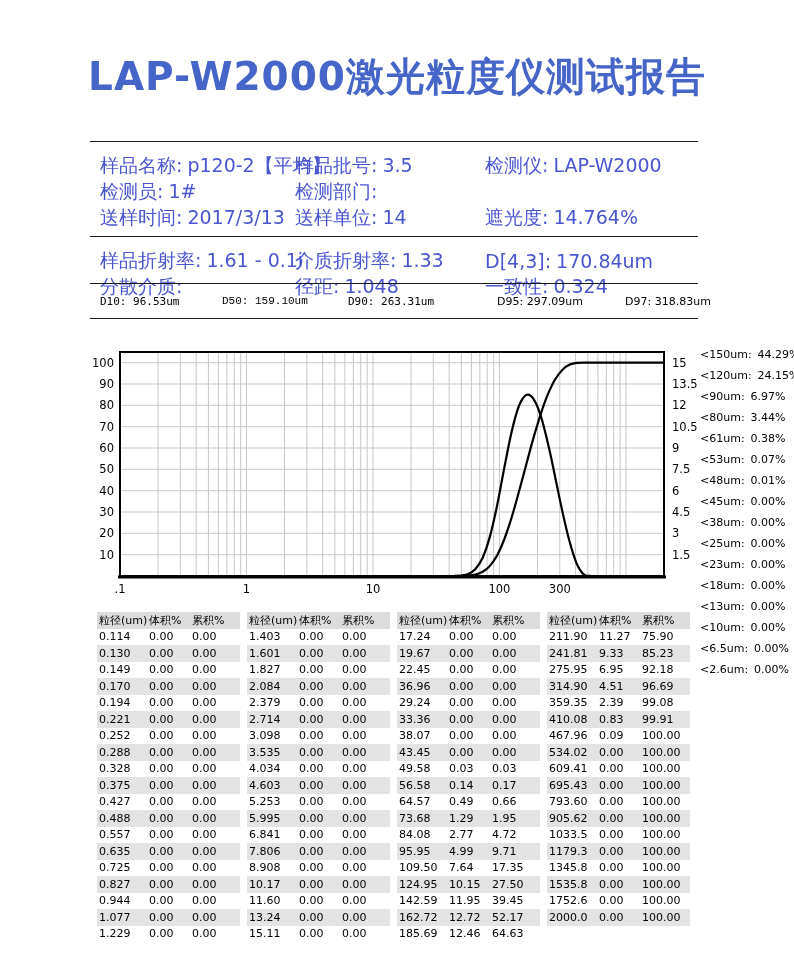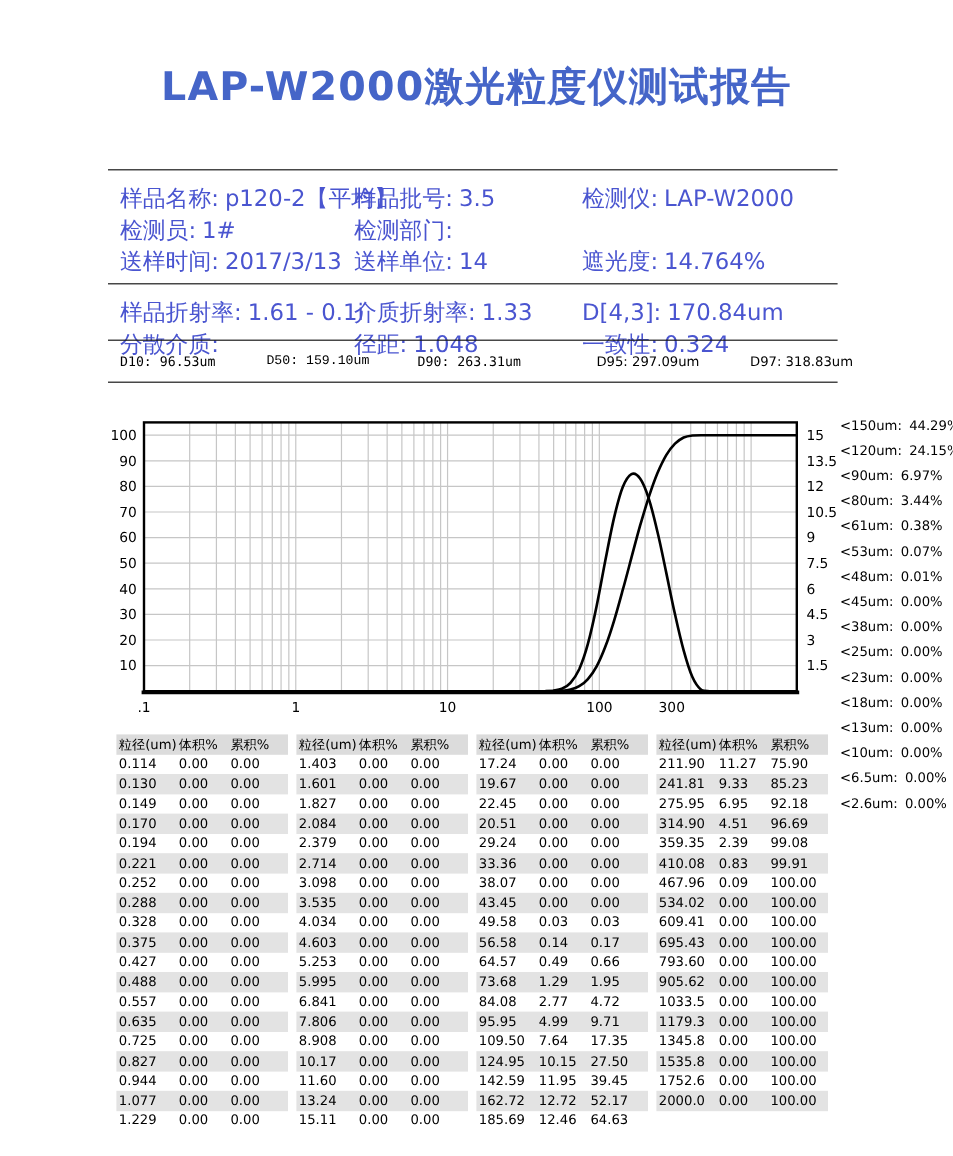--- a/index.html
+++ b/index.html
@@ -1,21 +1,21 @@
 <!DOCTYPE html>
 <html><head>
 <meta charset="utf-8">
 <style>
   * { margin:0; padding:0; box-sizing:border-box; }
   html,body { background:#fff; }
   body { font-family:"DejaVu Sans","Liberation Sans",sans-serif; }
   #page { position:relative; width:794px; height:963px; background:#fff; overflow:hidden; }
 
   #title { position:absolute; top:50px; left:0; width:100%; text-align:center;
-           font-size:33px; font-weight:bold; color:#4565c8; letter-spacing:1px; }
+           font-size:39px; font-weight:bold; color:#4565c8; letter-spacing:1px; }
 
   .info-block { position:absolute; left:90px; width:608px; border-top:1px solid #1b1b1b;
                 padding-top:11px; font-size:19px; color:#4a55d0; }
   .info-row { display:flex; height:26px; align-items:center; }
   .ic1 { width:205px; padding-left:10px; } .ic2 { width:190px; } .ic3 { flex:1; }
   .ilabel { white-space:nowrap; } .ivalue { margin-left:5px; white-space:nowrap; }
   #info-sec1 { top:141px; } #info-sec2 { top:236px; }
 
   #d-block { position:absolute; left:90px; top:283px; width:608px; height:36px;
              border-top:1px solid #1b1b1b; border-bottom:1px solid #1b1b1b; color:#000; }
@@ -446,21 +446,21 @@
           <span class="tc1">19.67</span>
           <span class="tc2">0.00</span>
           <span class="tc3">0.00</span>
         </div>
         <div class="trow">
           <span class="tc1">22.45</span>
           <span class="tc2">0.00</span>
           <span class="tc3">0.00</span>
         </div>
         <div class="trow stripe">
-          <span class="tc1">20.51</span>
+          <span class="tc1">36.96</span>
           <span class="tc2">0.00</span>
           <span class="tc3">0.00</span>
         </div>
         <div class="trow">
           <span class="tc1">29.24</span>
           <span class="tc2">0.00</span>
           <span class="tc3">0.00</span>
         </div>
         <div class="trow stripe">
           <span class="tc1">33.36</span>

